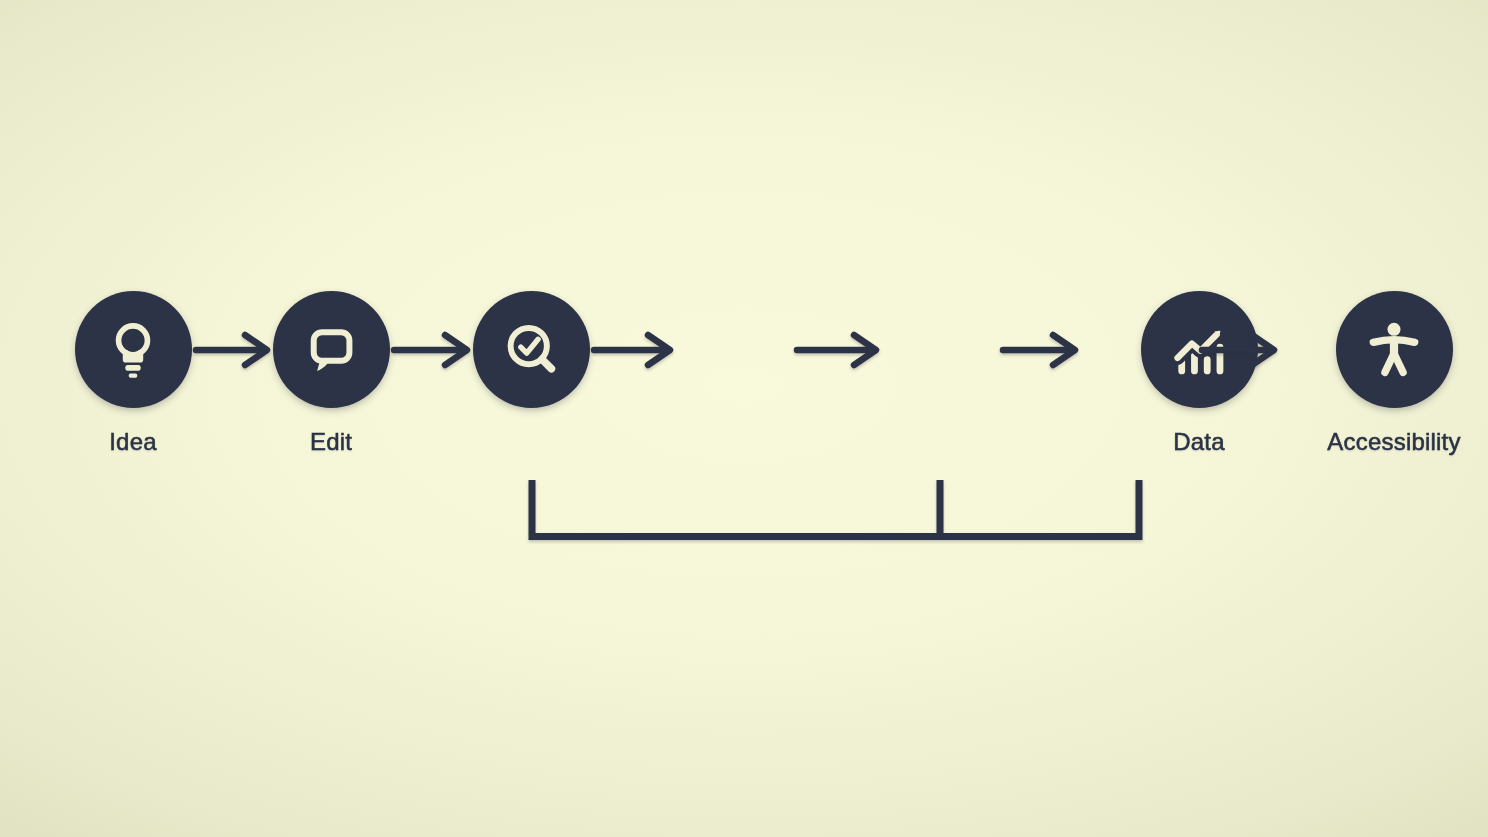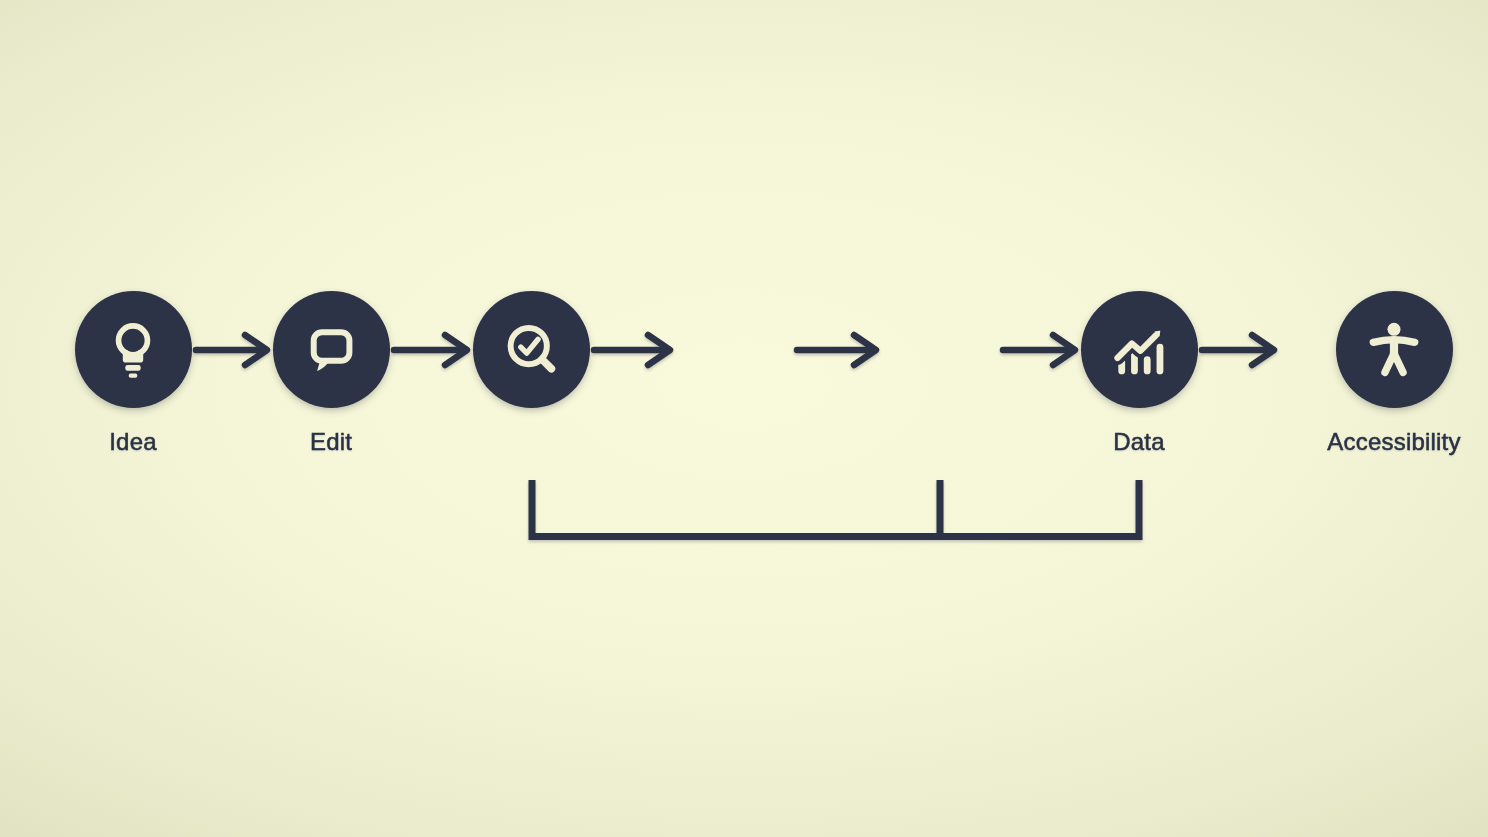--- a/index.html
+++ b/index.html
@@ -72,21 +72,21 @@
       <svg viewBox="0 0 24 24">
         <circle class="ic-stroke" cx="11.2" cy="10.6" r="6.4" stroke-width="2.1"></circle>
         <line class="ic-stroke" x1="15.9" y1="15.3" x2="19.2" y2="18.6" stroke-width="2.7" stroke-linecap="round"></line>
         <path class="ic-stroke" d="M8.4 11 L10.5 13.1 L14.5 8.2" stroke-width="1.9" stroke-linecap="round" stroke-linejoin="round"></path>
       </svg>
     </div>
   </div>
 
 
 
-  <div class="stage" style="left:1009px">
+  <div class="stage" style="left:1069px">
     <div class="circle">
       <svg viewBox="0 0 24 24">
         <rect class="ic-fill" x="4.7" y="15.0" width="2.4" height="5.6" rx="1.2"></rect>
         <rect class="ic-fill" x="9.2" y="12.4" width="2.4" height="8.2" rx="1.2"></rect>
         <rect class="ic-fill" x="13.7" y="14.2" width="2.4" height="6.4" rx="1.2"></rect>
         <rect class="ic-fill" x="18.2" y="9.8" width="2.4" height="10.8" rx="1.2"></rect>
         <path class="navy" d="M4.4 14.8 L9.5 9.7 L12.5 12.3 L18 6.8" fill="none" stroke-width="5" stroke-linecap="round" stroke-linejoin="round"></path>
         <path class="ic-fill navy" d="M20.4 4.3 L15.9 4.9 L19.8 8.9 Z" stroke-width="1.5" stroke-linejoin="round"></path>
         <path class="ic-stroke" d="M4.4 14.8 L9.5 9.7 L12.5 12.3 L18 6.8" stroke-width="2.2" stroke-linecap="round" stroke-linejoin="round"></path>
       </svg>

